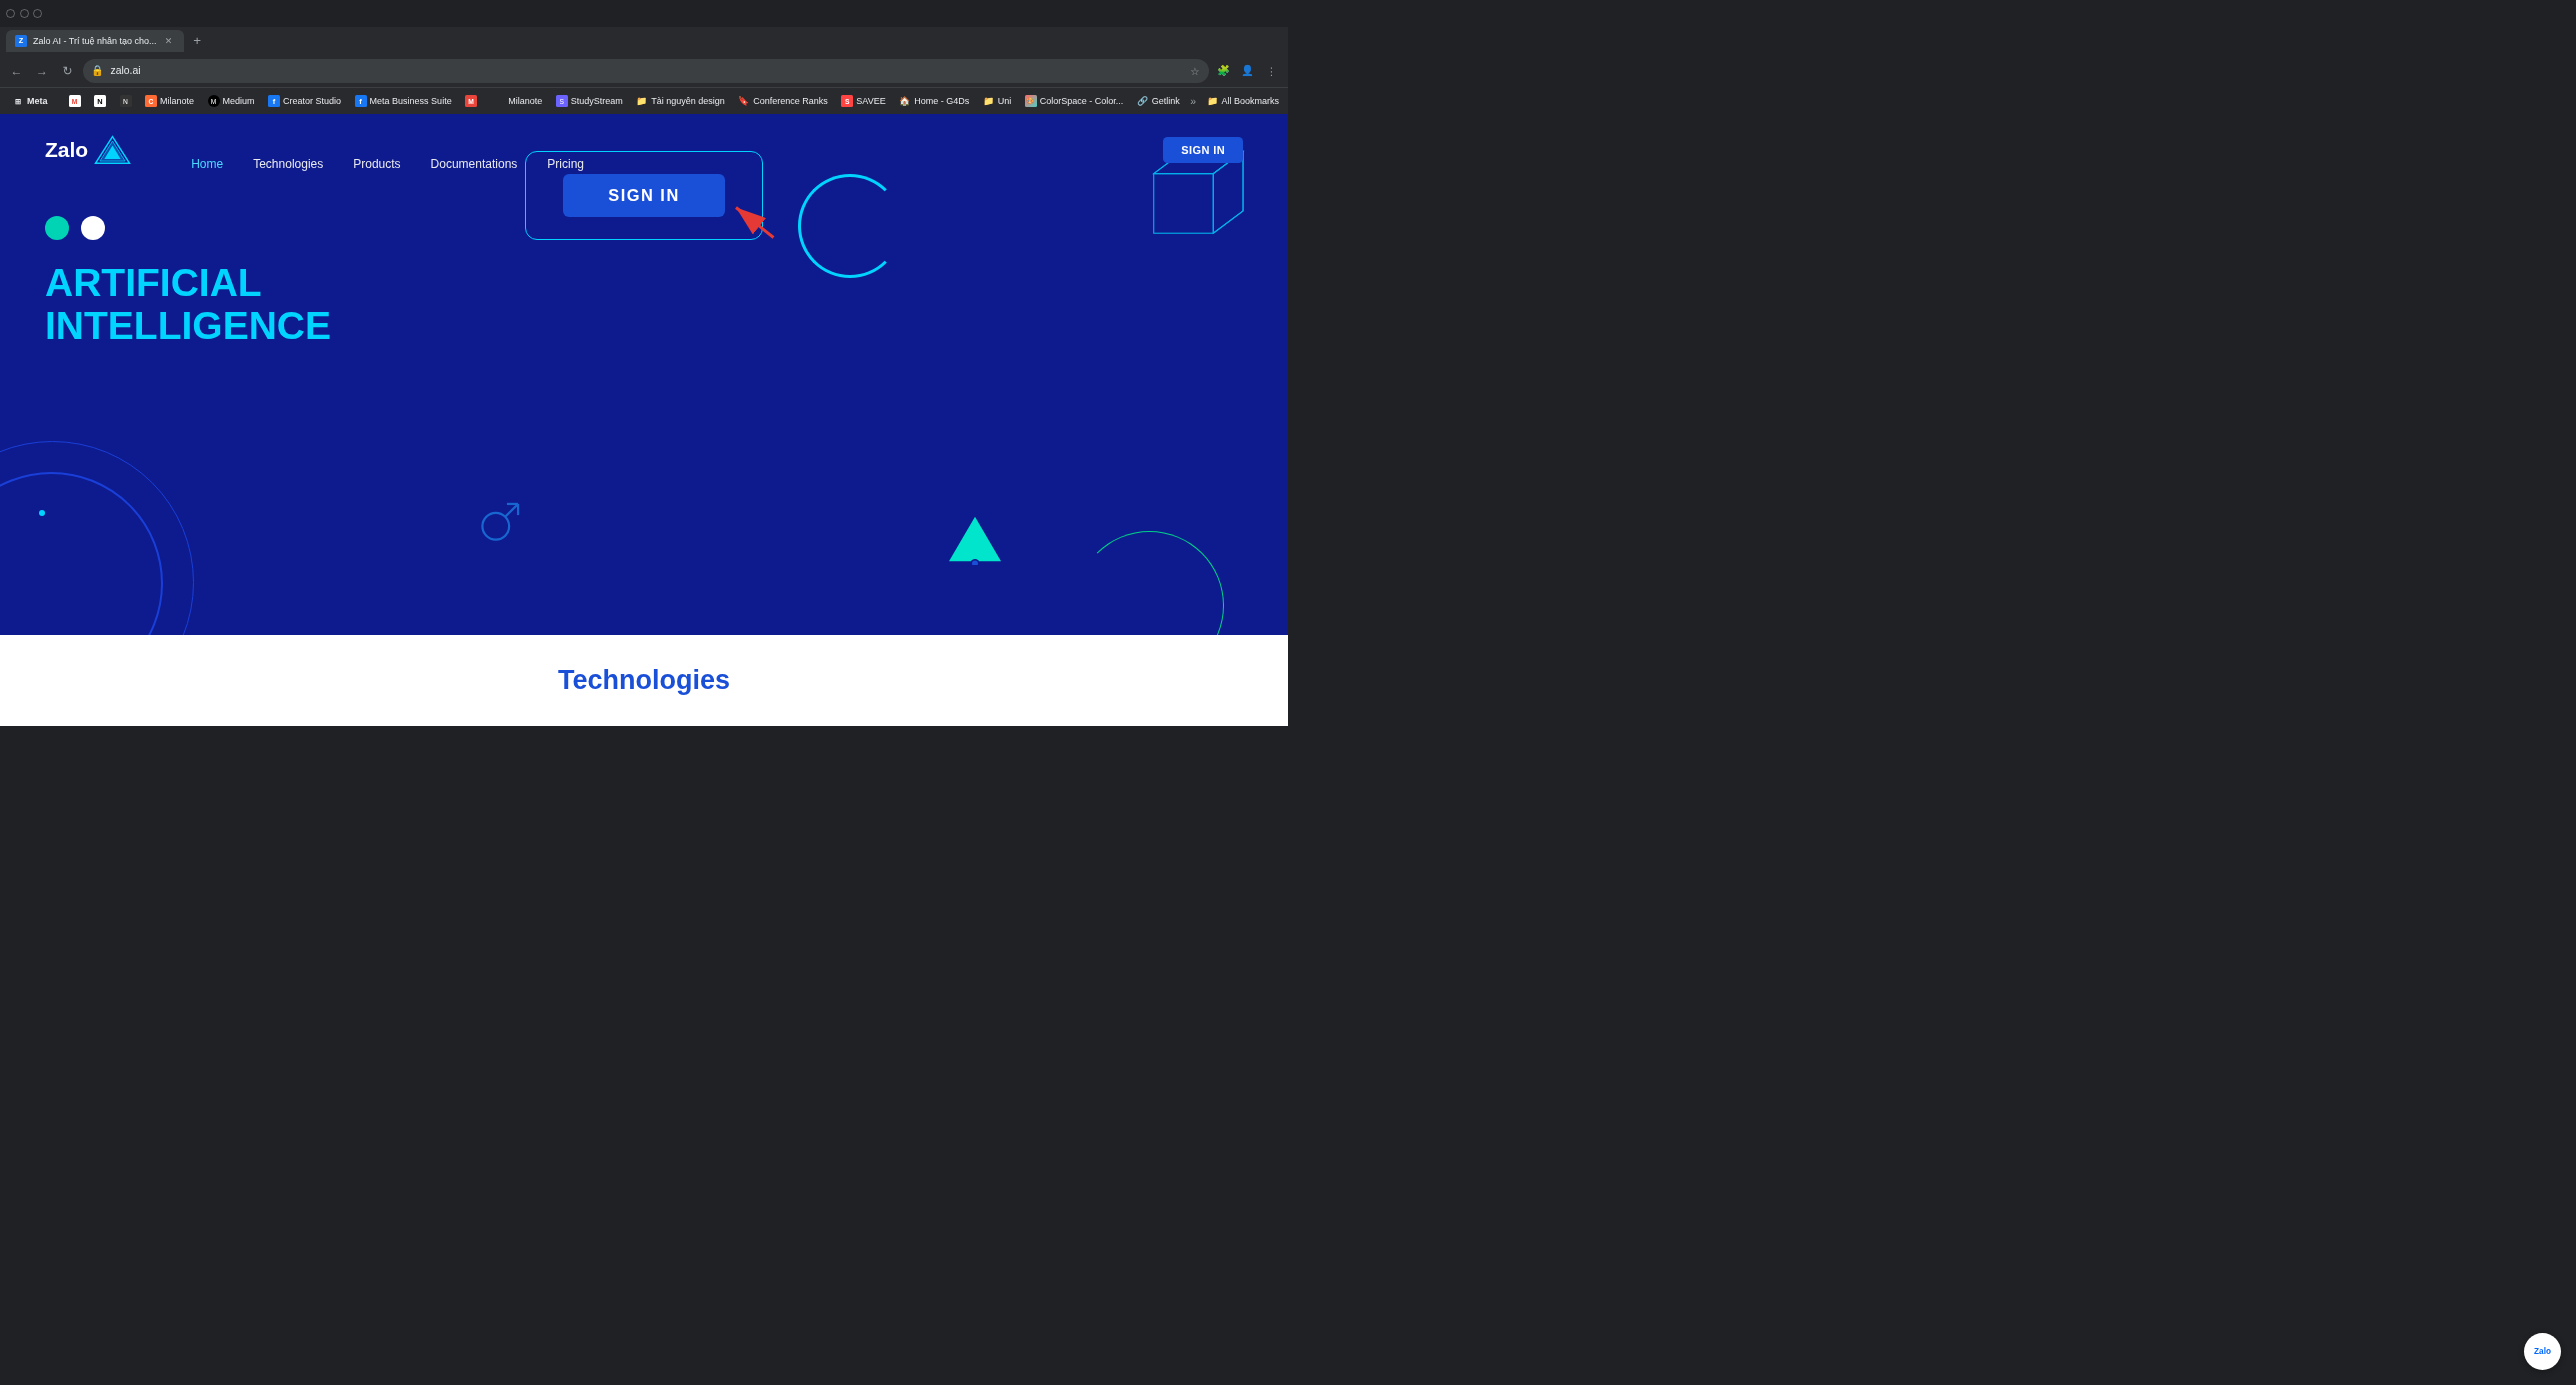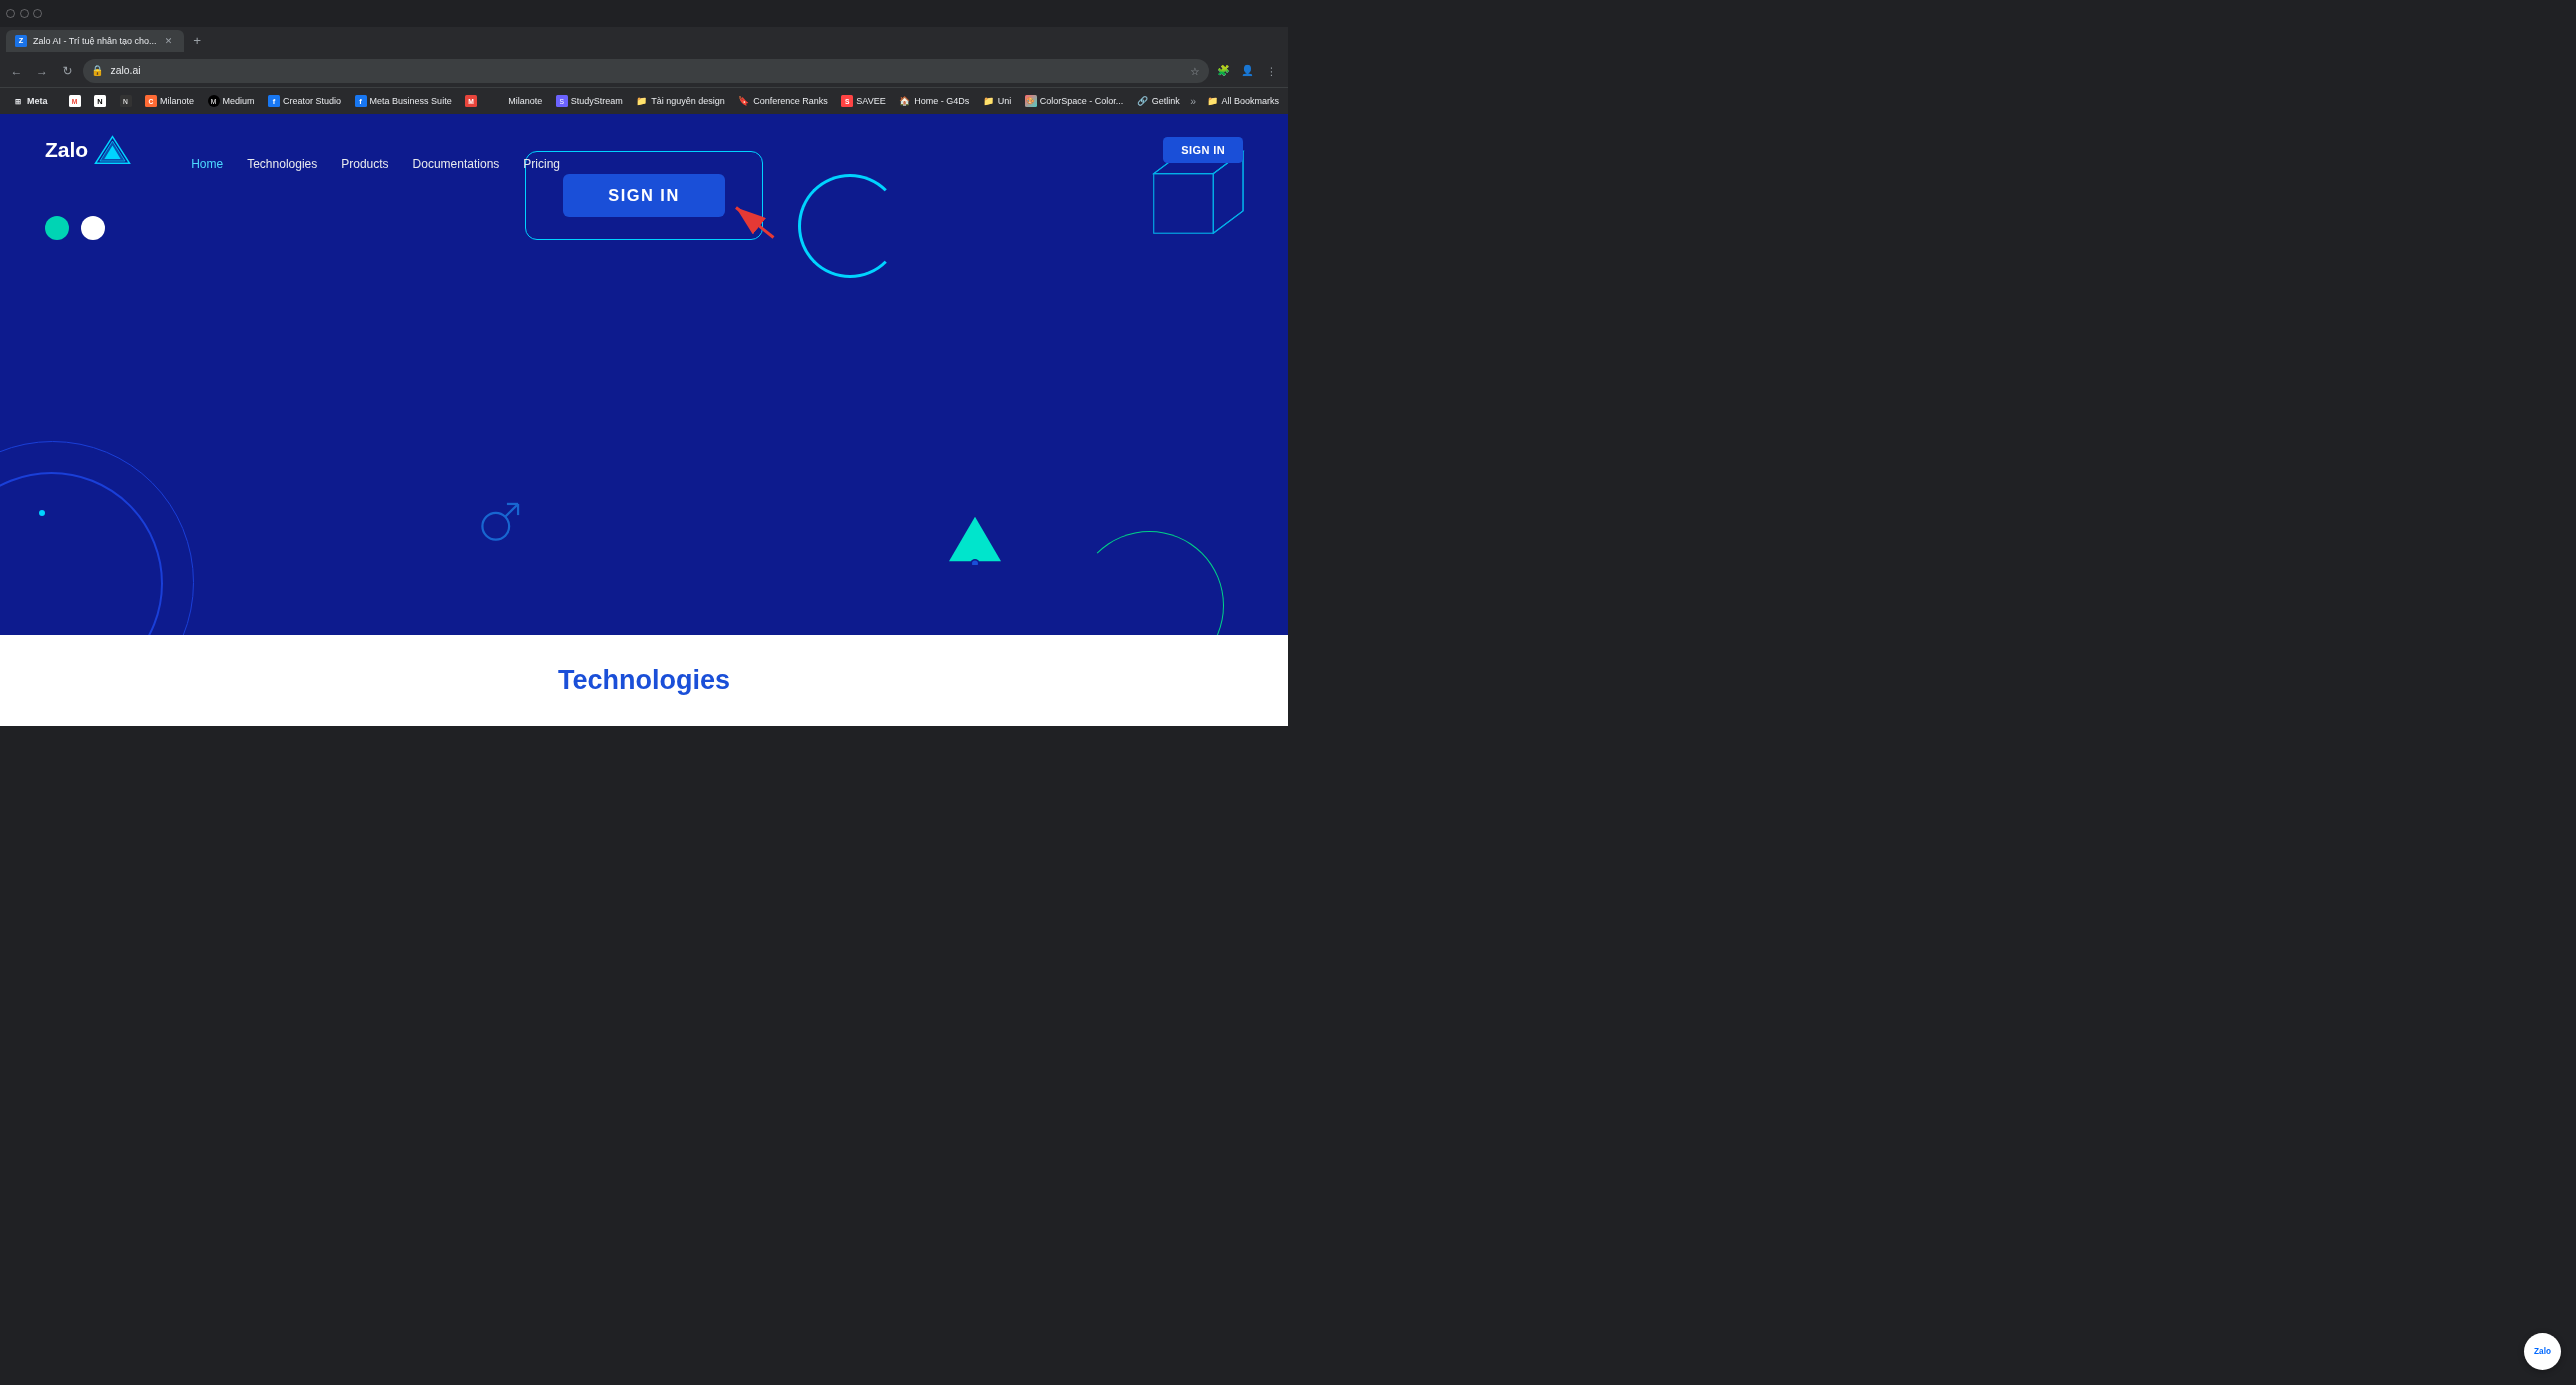--- a/index.html
+++ b/index.html
@@ -34,21 +34,21 @@
     .bm-apps { font-weight: 600; color: #e8eaed; }
     .bm-sep { width: 0.7px; height: 15px; background: #5f6368; margin: 0 3px; }
 
     
     .page-content { background: #0d1b8e; min-height: 521px; position: relative; overflow: hidden; }
 
     
     .site-nav { display: flex; align-items: center; padding: 15px 45px; position: relative; z-index: 10; }
     .site-logo { display: flex; align-items: center; gap: 6px; }
     .logo-text { font-size: 21px; font-weight: 700; color: white; }
-    .nav-links { display: flex; align-items: center; gap: 24px; margin-left: 60px; margin-top: 28px; }
+    .nav-links { display: flex; align-items: center; gap: 30px; margin-left: 60px; margin-top: 28px; }
     .nav-link { font-size: 12px; color: #e8eaed; cursor: pointer; text-decoration: none; }
     .nav-link.active { color: #4dd9ff; }
     .nav-right { margin-left: auto; }
     .sign-in-btn { background: #1a4fd8; color: white; border: none; padding: 7.4px 18px; border-radius: 4.5px; font-size: 11px; font-weight: 600; cursor: pointer; letter-spacing: 0.4px; }
 
     
     .hero { padding: 30px 45px 45px; position: relative; }
     .hero-content { max-width: 447px; }
     .hero-dots { display: flex; gap: 12px; margin-bottom: 22px; }
     .dot-green { width: 24px; height: 24px; border-radius: 50%; background: #00d4b4; }
@@ -215,21 +215,21 @@
     </div>
   </nav>
 
   <div class="hero">
     <div class="hero-content">
       <div class="hero-dots">
         <div class="dot-green"></div>
         <div class="dot-white"></div>
       </div>
       <h1 class="hero-title">
-        <br>
+        <span>ARTIFICIAL INTELLIGENCE</span><br>
       </h1>
     </div>
   </div>
 
   <div class="sign-in-modal">
     <button class="modal-sign-in-btn">SIGN IN</button>
   </div>
 
   <svg class="red-arrow" viewBox="0 0 80 60" style="position:absolute; top:86px; left:56%; z-index:20;">
     <defs>

